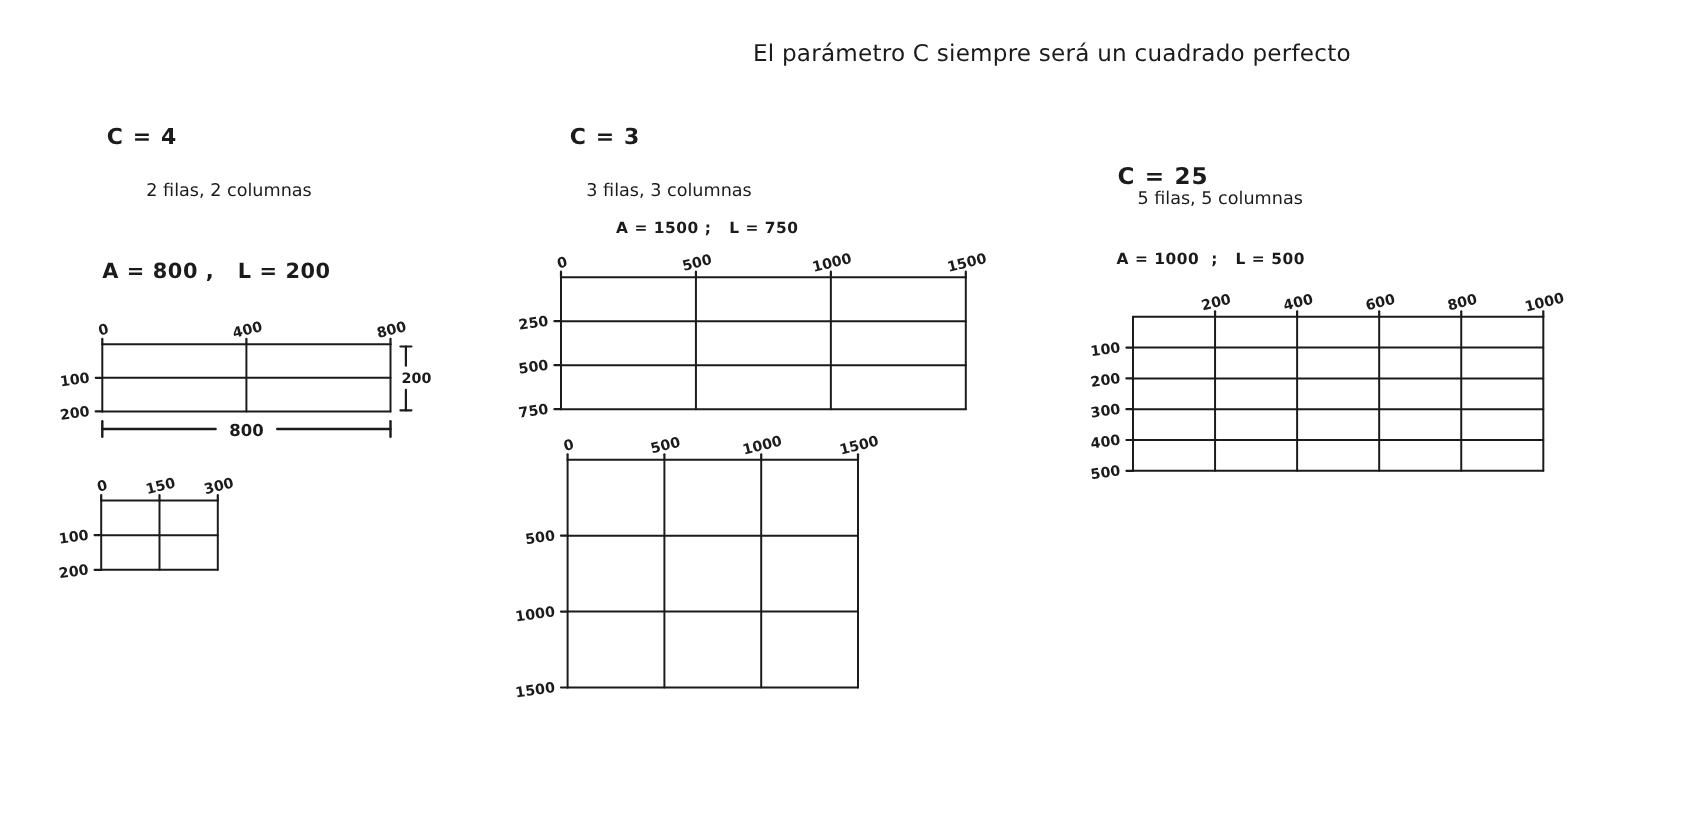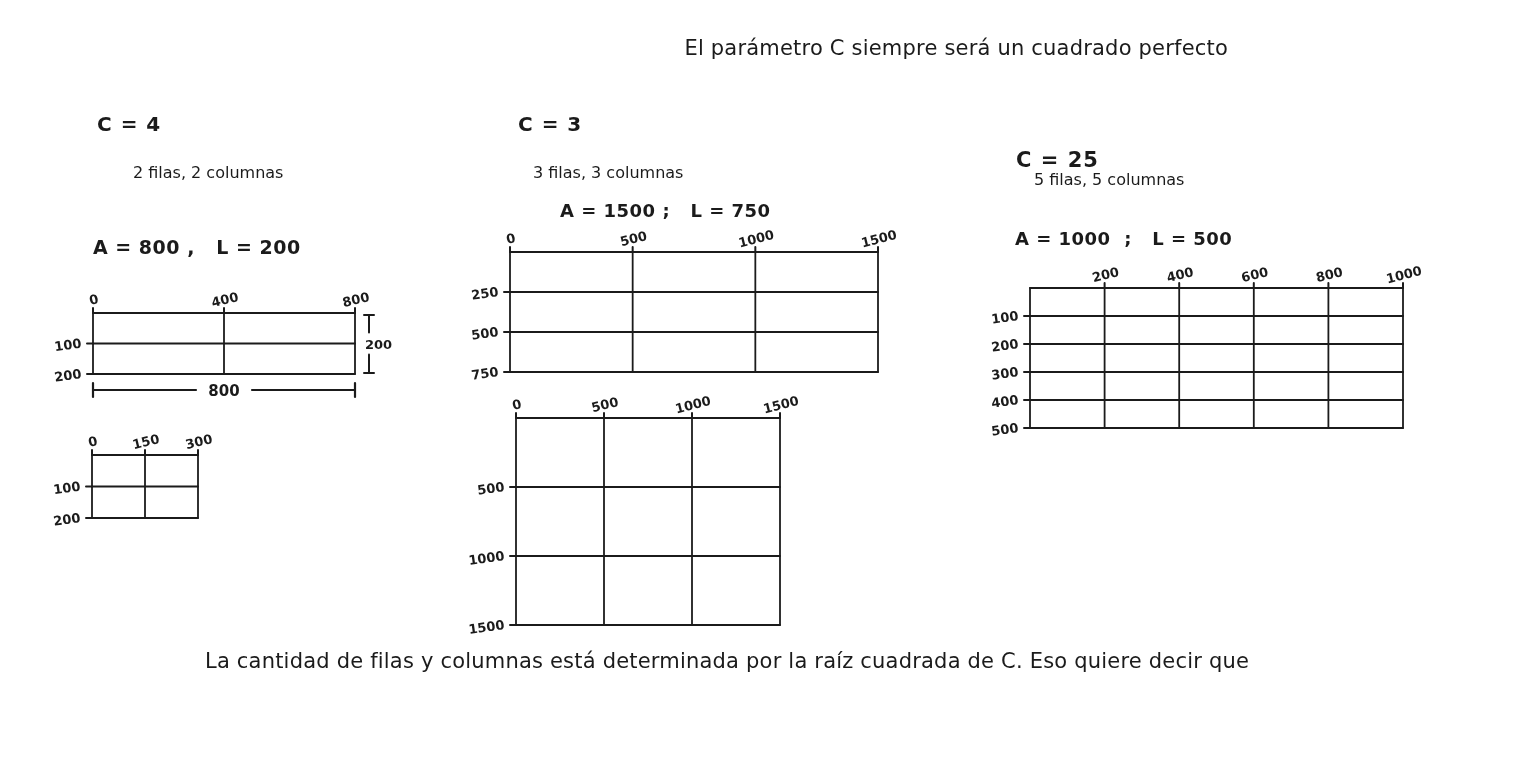--- a/index.html
+++ b/index.html
@@ -6,21 +6,21 @@
   html,body { width:1532px; height:757px; }
   body {
     position:relative; overflow:hidden;
     background:#ffffff; color:#1b1b1b;
     font-family:"DejaVu Sans", sans-serif;
   }
   .abs { position:absolute; }
   .title { left:158px; top:36px; width:1070px; text-align:right; font-size:21px; letter-spacing:.2px; }
   .c-label   { font-size:20px; font-weight:600; letter-spacing:1px; }
   .dims-label{ font-size:16px; }
-  .params-label { font-size:18px; font-weight:700; white-space:pre; letter-spacing:.5px; }
+  .params-label { font-size:14px; font-weight:700; white-space:pre; letter-spacing:.5px; }
   #p1-c { left:97px;  top:112px; }
   #p1-dims { left:133px; top:163px; }
   #p1-params { left:93px;  top:236px; font-size:19px; }
   #p2-c { left:518px; top:112px; }
   #p2-dims { left:533px; top:163px; }
   #p2-params { left:560px; top:200px; }
   #p3-c { left:1016px; top:120px; font-size:21px;margin-top:28px; }
   #p3-dims { left:1034px; top:170px; }
   #p3-params { left:1015px; top:228px; }
   .grid { position:absolute; }
@@ -185,14 +185,13 @@
       <line x1="-6" y1="84" x2="0" y2="84" stroke="#1b1b1b" stroke-width="2" stroke-linecap="round"></line>
       <text x="-11" y="88" fill="#1b1b1b" font-size="13" font-weight="700" font-family="&quot;DejaVu Sans&quot;, sans-serif" text-anchor="end" transform="rotate(-8 -11 88)">300</text>
       <line x1="-6" y1="112" x2="0" y2="112" stroke="#1b1b1b" stroke-width="2" stroke-linecap="round"></line>
       <text x="-11" y="116" fill="#1b1b1b" font-size="13" font-weight="700" font-family="&quot;DejaVu Sans&quot;, sans-serif" text-anchor="end" transform="rotate(-8 -11 116)">400</text>
       <line x1="-6" y1="140" x2="0" y2="140" stroke="#1b1b1b" stroke-width="2" stroke-linecap="round"></line>
       <text x="-11" y="144" fill="#1b1b1b" font-size="13" font-weight="700" font-family="&quot;DejaVu Sans&quot;, sans-serif" text-anchor="end" transform="rotate(-8 -11 144)">500</text>
     </svg>
   </div>
 
 <div class="abs footer">
-  <div>La cantidad de filas y columnas está determinada por la raíz cuadrada de C. Eso quiere decir que</div>
 </div>
 
 </body></html>

